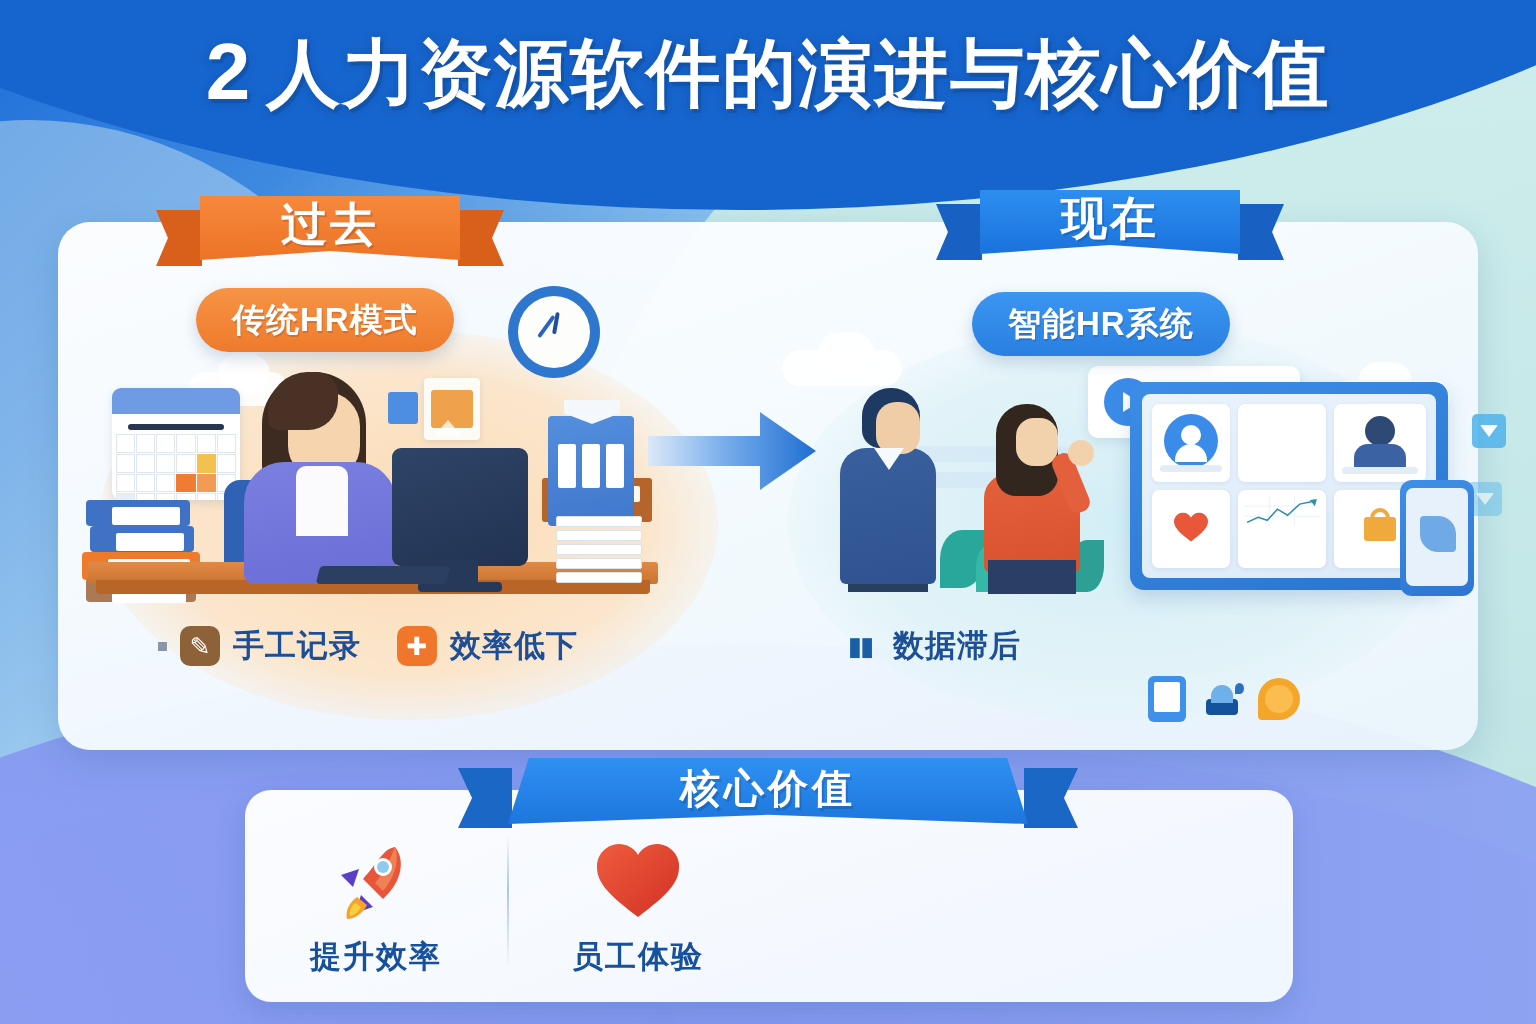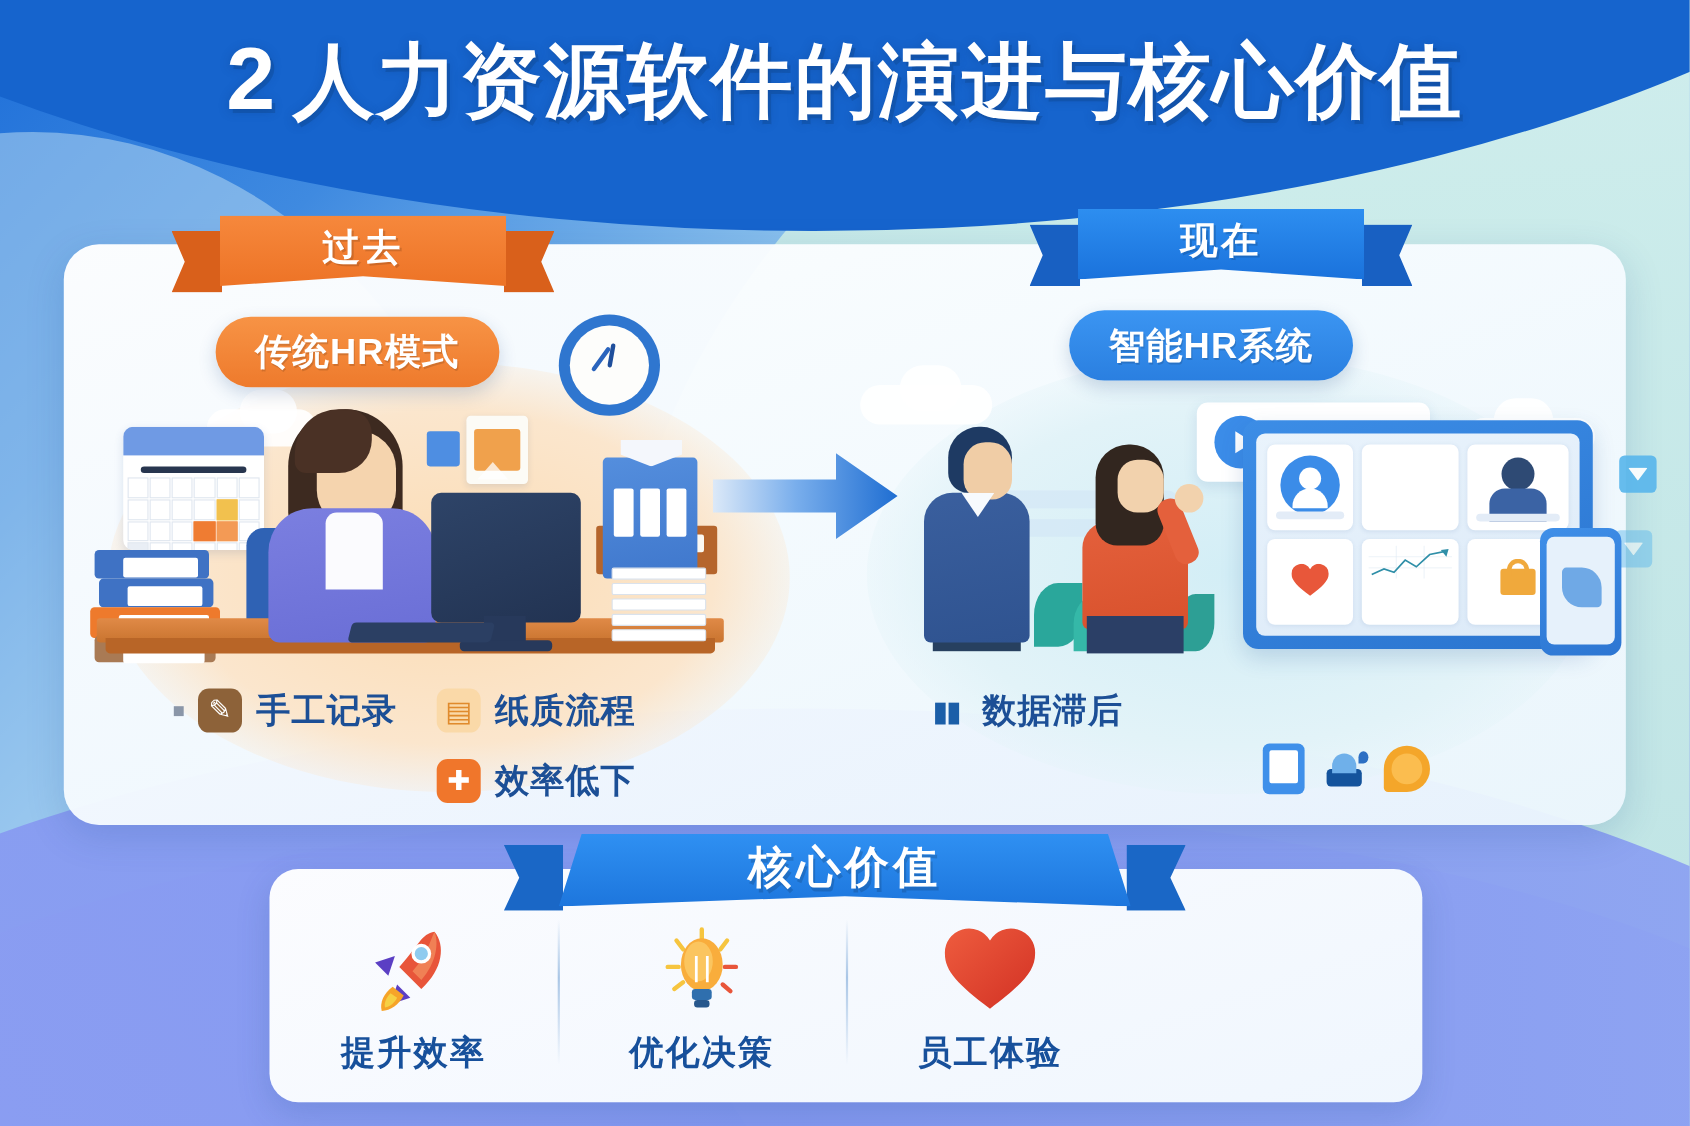--- a/index.html
+++ b/index.html
@@ -95,21 +95,21 @@
   }
   .ellipse-cool {
     width: 660px; height: 400px; left: 30px; top: 100px;
     background: radial-gradient(ellipse at 50% 50%, #d3eef6 0%, #e2f3f8 55%, rgba(228,244,250,0) 78%);
   }
 
   
   .ribbon {
     position: absolute; z-index: 7;
     height: 64px; display: flex; align-items: center; justify-content: center;
-    color: #fff; font-size: 34px; font-weight: 700;
+    color: #fff; font-size: 46px; font-weight: 700;
     letter-spacing: 3px;
     text-shadow: 2px 2px 0 rgba(0,0,0,.14);
   }
   .ribbon-body {
     position: absolute; inset: 0;
     clip-path: polygon(0 0, 100% 0, 100% 100%, 50% 86%, 0 100%);
   }
   .ribbon-label { position: relative; z-index: 2; padding-bottom: 6px; }
   .ribbon-tail {
     position: absolute; top: 14px; width: 46px; height: 56px;
@@ -129,21 +129,21 @@
   .pill {
     position: absolute; z-index: 7;
     height: 64px; padding: 0 36px;
     display: flex; align-items: center; justify-content: center;
     border-radius: 34px;
     color: #fff; font-size: 33px; font-weight: 700; letter-spacing: 1px;
     text-shadow: 1px 2px 0 rgba(0,0,0,.13);
     box-shadow: 0 6px 16px rgba(30,70,130,.2);
   }
   .pill-past { left: 196px; top: 288px; background: linear-gradient(180deg,#f79345 0%,#ee7a2c 100%); }
-  .pill-now  { left: 972px; top: 282px; background: linear-gradient(180deg,#3b95f2 0%,#2a7fe0 100%); }
+  .pill-now  { left: 972px; top: 292px; background: linear-gradient(180deg,#3b95f2 0%,#2a7fe0 100%); }
 
   
   .illus { position: absolute; }
   .l-desk { left: 88px; top: 562px; width: 570px; height: 22px; background: linear-gradient(180deg,#e08a47 0%, #c9742f 100%); border-radius: 3px; z-index: 5;}
   .l-deskfront { left: 96px; top: 580px; width: 554px; height: 14px; background: #b86527; border-radius: 0 0 4px 4px; z-index: 5;}
 
   .l-calendar { left: 112px; top: 388px; width: 128px; height: 112px; background: #fff; border-radius: 9px; box-shadow: 0 3px 9px rgba(40,80,140,.14); z-index: 5; overflow: hidden;}
   .l-cal-head { height: 26px; background: #6f9ae4; }
   .l-cal-bar { height: 6px; margin: 10px 16px 0; background: #28364f; border-radius: 4px; }
   .l-cal-grid { display: grid; grid-template-columns: repeat(6,1fr); grid-template-rows: repeat(4,1fr); height: 86px; padding: 4px; gap: 1px; }
@@ -554,24 +554,20 @@
 <div class="feat-wrap feat-left">
   <div class="feat-col">
     <div class="feat-item">
       <span class="feat-bullet"></span>
       <span class="feat-icon ic-pencil"></span>
       <span class="feat-text">手工记录</span>
     </div>
   </div>
   <div class="feat-col">
     <div class="feat-item">
-      <span class="feat-icon ic-doc"></span>
-      <span class="feat-text">纸质流程</span>
-    </div>
-    <div class="feat-item">
       <span class="feat-icon ic-plus"></span>
       <span class="feat-text">效率低下</span>
     </div>
   </div>
 </div>
 
 <div class="feat-wrap feat-right">
   <div class="feat-col">
     <div class="feat-item">
       <span class="feat-icon ic-bars"></span>
@@ -606,43 +602,20 @@
         <path d="M62 6 C66 16 64 34 50 50 L42 42 C56 26 58 14 62 6 Z" fill="#f08055"></path>
         <circle cx="50" cy="26" r="9" fill="#fff"></circle>
         <circle cx="50" cy="26" r="6" fill="#8fcbef"></circle>
         <path d="M24 56 C16 62 12 70 14 78 C22 78 30 72 34 64 Z" fill="#f6a429"></path>
         <path d="M22 62 C18 66 16 71 17 75 C22 74 26 70 28 66 Z" fill="#f6d043"></path>
       </svg>
     </span>
     <span class="value-label">提升效率</span>
   </div>
 
-  <div class="value-cell">
-    <span class="value-icon">
-      <svg width="86" height="80" viewBox="0 0 86 80">
-        <g stroke="#f6c53f" stroke-width="4" stroke-linecap="round">
-          <line x1="43" y1="4" x2="43" y2="14"></line>
-          <line x1="20" y1="14" x2="26" y2="22"></line>
-          <line x1="66" y1="14" x2="60" y2="22"></line>
-          <line x1="12" y1="38" x2="22" y2="38"></line>
-          <line x1="18" y1="58" x2="26" y2="52"></line>
-        </g>
-        <g stroke="#e8553a" stroke-width="4" stroke-linecap="round">
-          <line x1="64" y1="38" x2="74" y2="38"></line>
-          <line x1="62" y1="54" x2="69" y2="60"></line>
-        </g>
-        <ellipse cx="43" cy="36" rx="19" ry="24" fill="#f9ad3c"></ellipse>
-        <ellipse cx="40" cy="33" rx="13" ry="18" fill="#fbc55f"></ellipse>
-        <path d="M38 28 L38 52 M48 28 L48 52" stroke="#fff" stroke-width="2.5" fill="none"></path>
-        <rect x="34" y="58" width="18" height="10" rx="3" fill="#2f6fae"></rect>
-        <rect x="36" y="68" width="14" height="7" rx="3" fill="#27578c"></rect>
-      </svg>
-    </span>
-    <span class="value-label">优化决策</span>
-  </div>
 
   <div class="value-cell">
     <span class="value-icon">
       <svg width="86" height="80" viewBox="0 0 86 80">
         <defs>
           <linearGradient id="hg" x1="0" y1="0" x2="1" y2="1">
             <stop offset="0%" stop-color="#ee5c3e"></stop>
               <stop offset="100%" stop-color="#d23124"></stop>
           </linearGradient>
         </defs>

